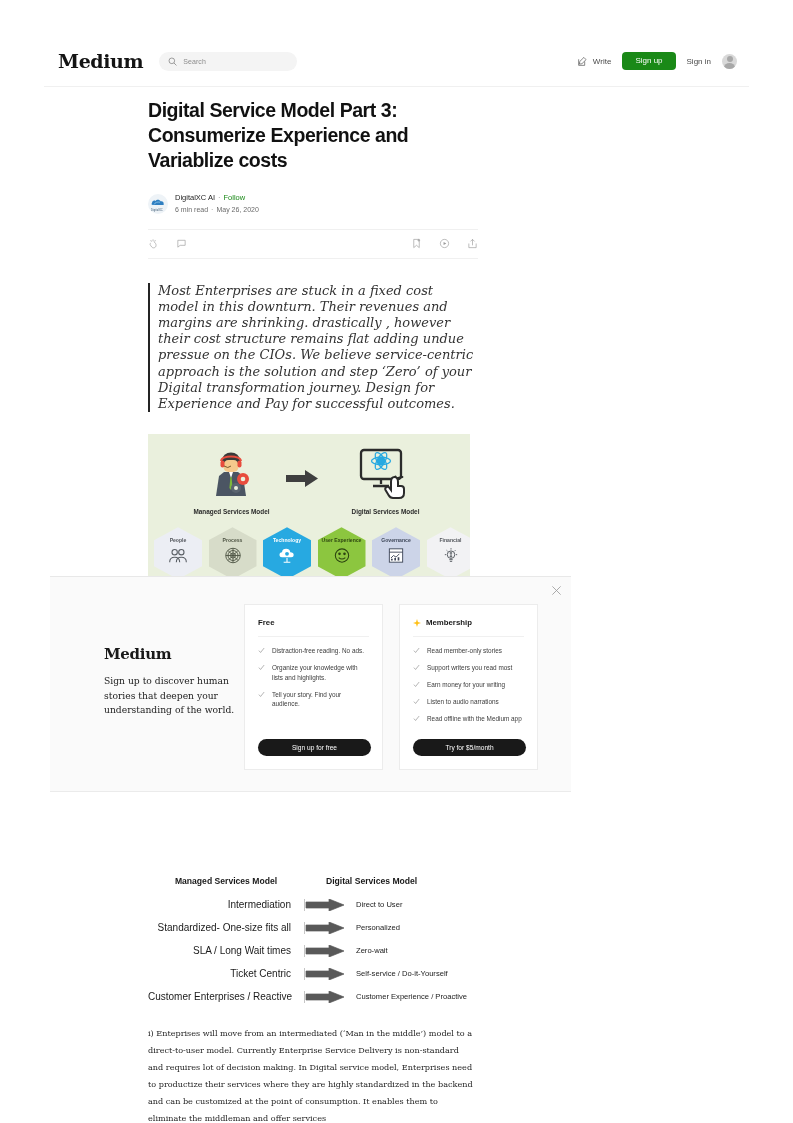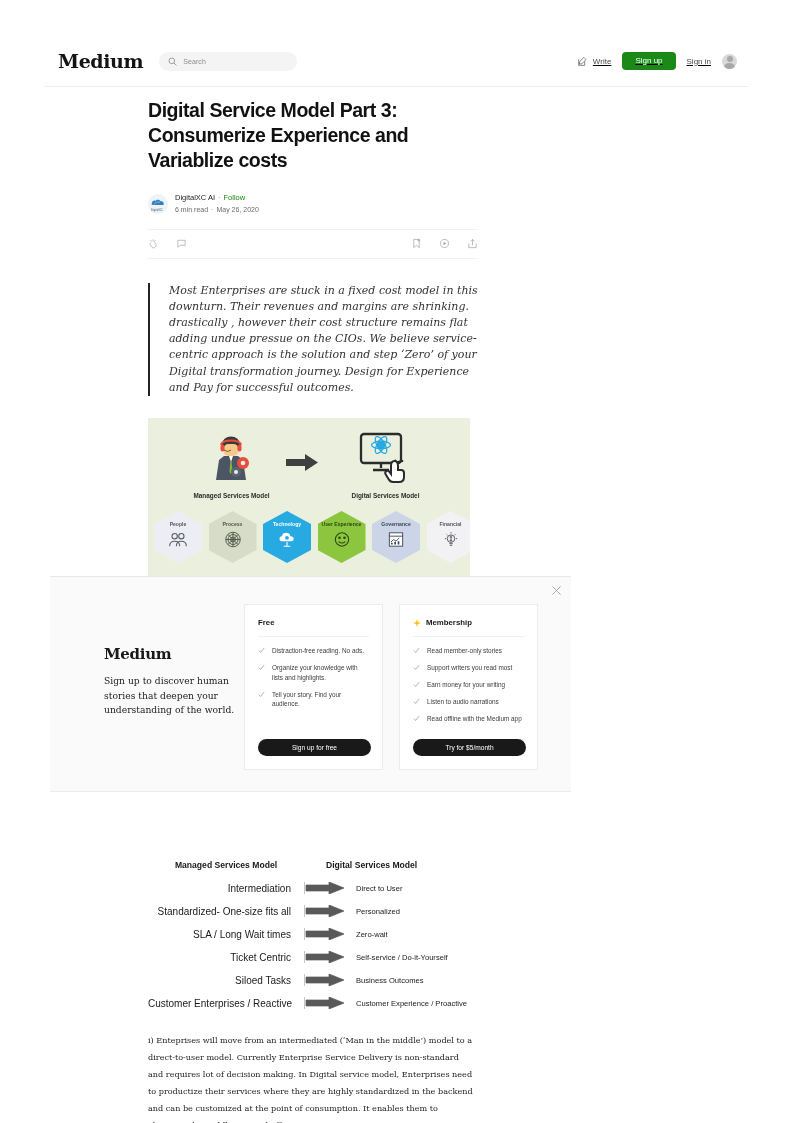--- a/index.html
+++ b/index.html
@@ -62,21 +62,20 @@
     font-size: 7px;
     color: #8c8c8c;
     letter-spacing: 0.1px;
   }
   .nav-right {
     margin-left: auto;
     margin-right: 12px;
     display: flex;
     align-items: center;
     gap: 11px;
-    text-decoration: underline;
   }
   .write-btn {
     display: flex;
     align-items: center;
     gap: 5px;
     font-size: 8px;
     color: #4a4a4a;
     cursor: pointer;
   }
   .write-icon { width: 11px; height: 11px; display:block; }
@@ -185,25 +184,25 @@
     gap: 24px;
     color: #9a9a9a;
   }
   .action-bar .spacer { margin-left: auto; }
   .act-icon { width: 11px; height: 11px; display: block; cursor: pointer; }
   .act-group { display: flex; align-items: center; gap: 17px; }
 
   
   .pullquote {
     margin-top: 24px;
-    padding-left: 19px;
+    padding-left: 8px;
     border-left: 2.5px solid #242424;
     font-family: "DejaVu Serif", serif;
     font-style: italic;
-    font-size: 11px;
+    font-size: 13px;
     line-height: 16.2px;
     color: #333333;
     width: 318px;
   }
 
   
   .infographic {
     margin-top: 22px;
     width: 322px;
     height: 158px;
@@ -616,27 +615,20 @@
         <div class="crow-right">Zero-wait</div>
       </div>
       <div class="crow">
         <div class="crow-left">Ticket Centric</div>
         <svg class="crow-arrow" viewBox="0 0 40 12">
             <path d="M0 0 v12 M2 3 h23 V0 l15 6 l-15 6 V9 H2 Z" fill="#595959" stroke="#595959" stroke-width="0.7"></path>
           </svg>
         <div class="crow-right">Self-service / Do-it-Yourself</div>
       </div>
       <div class="crow">
-        <div class="crow-left">Siloed Tasks</div>
-        <svg class="crow-arrow" viewBox="0 0 40 12">
-            <path d="M0 0 v12 M2 3 h23 V0 l15 6 l-15 6 V9 H2 Z" fill="#595959" stroke="#595959" stroke-width="0.7"></path>
-          </svg>
-        <div class="crow-right">Business Outcomes</div>
-      </div>
-      <div class="crow">
         <div class="crow-left">Customer Enterprises / Reactive</div>
         <svg class="crow-arrow" viewBox="0 0 40 12">
             <path d="M0 0 v12 M2 3 h23 V0 l15 6 l-15 6 V9 H2 Z" fill="#595959" stroke="#595959" stroke-width="0.7"></path>
           </svg>
         <div class="crow-right">Customer Experience / Proactive</div>
       </div>
     </div>
 
     <div class="body-text" style="margin-top:22px;">i) Enteprises will move from an intermediated (‘Man in the middle’) model to a direct-to-user model. Currently Enterprise Service Delivery is non-standard and requires lot of decision making. In Digital service model, Enterprises need to productize their services where they are highly standardized in the backend and can be customized at the point of consumption. It enables them to eliminate the middleman and offer services</div>
   </div>

